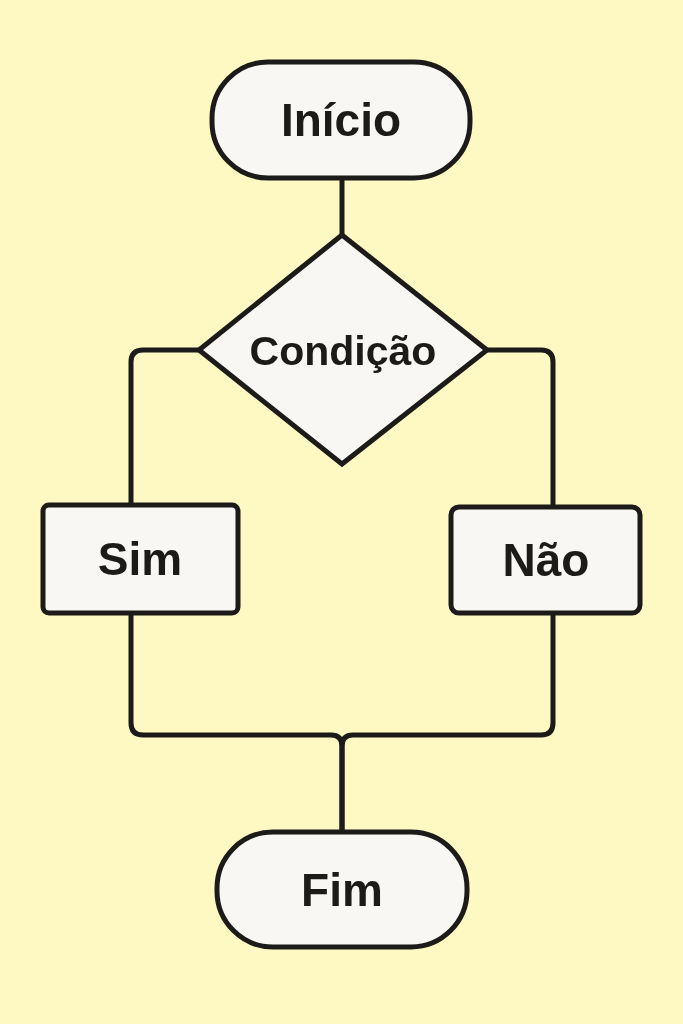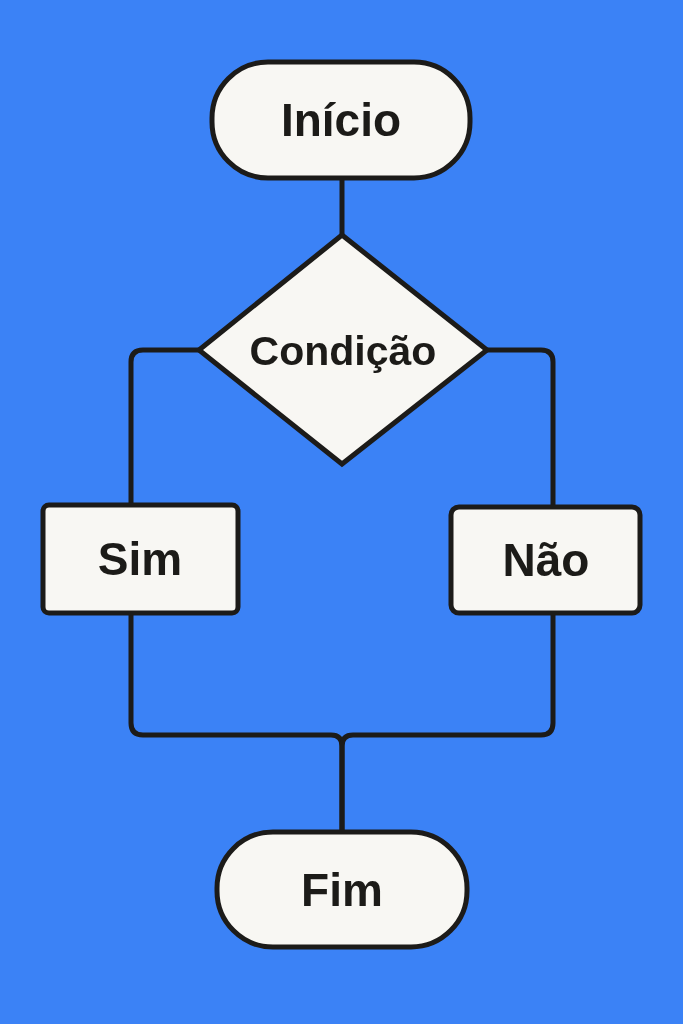--- a/index.html
+++ b/index.html
@@ -8,21 +8,21 @@
   }
   body {
     width: 683px;
     height: 1024px;
     overflow: hidden;
     font-family: "Liberation Sans", sans-serif;
   }
   .canvas-wrap {
     width: 683px;
     height: 1024px;
-    background: #3b82f6;
+    background: #fef9c3;
   }
   svg {
     display: block;
   }
   .node-shape {
     fill: #f8f7f3;
     stroke: #1c1b19;
     stroke-width: 5;
   }
   .edge {

